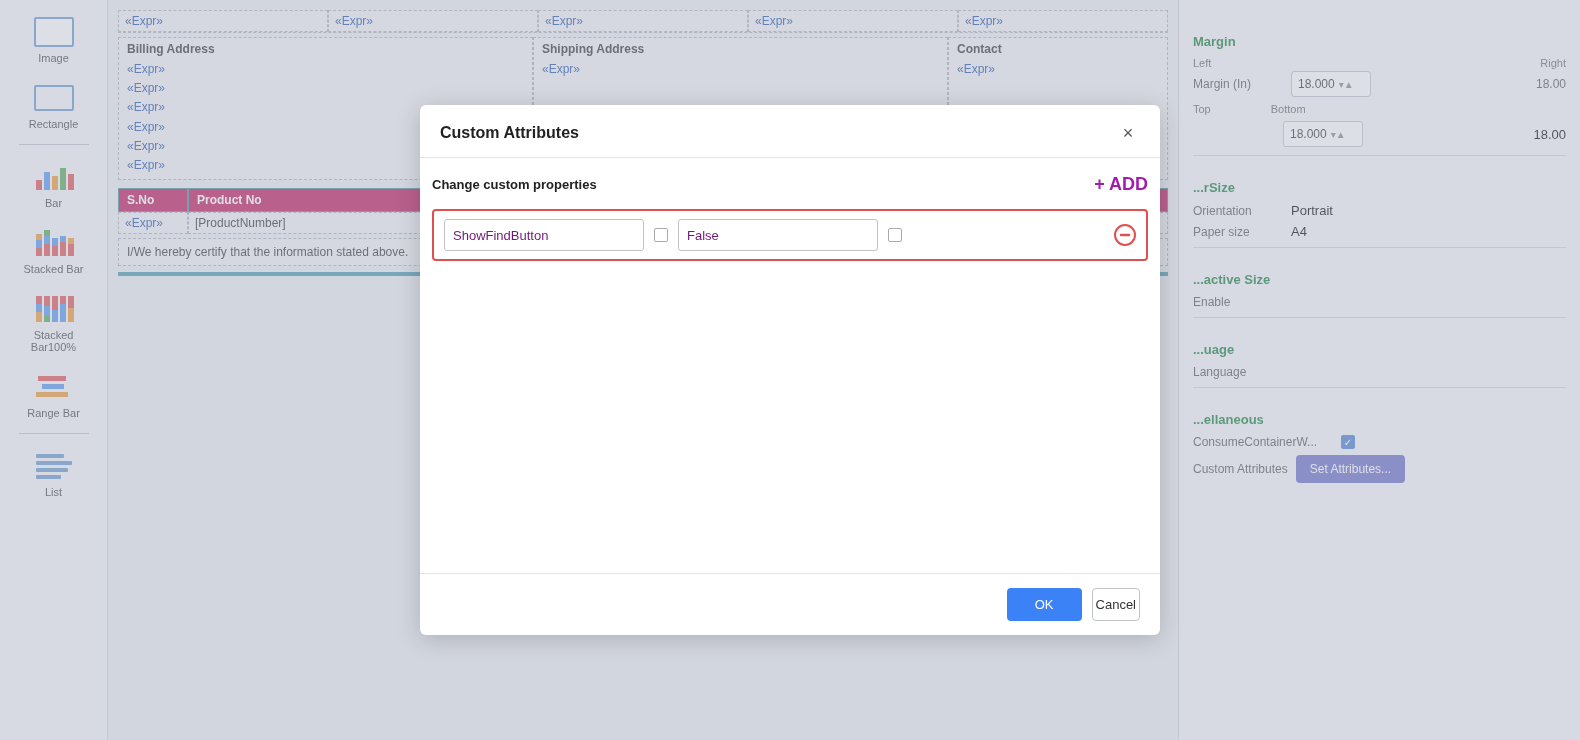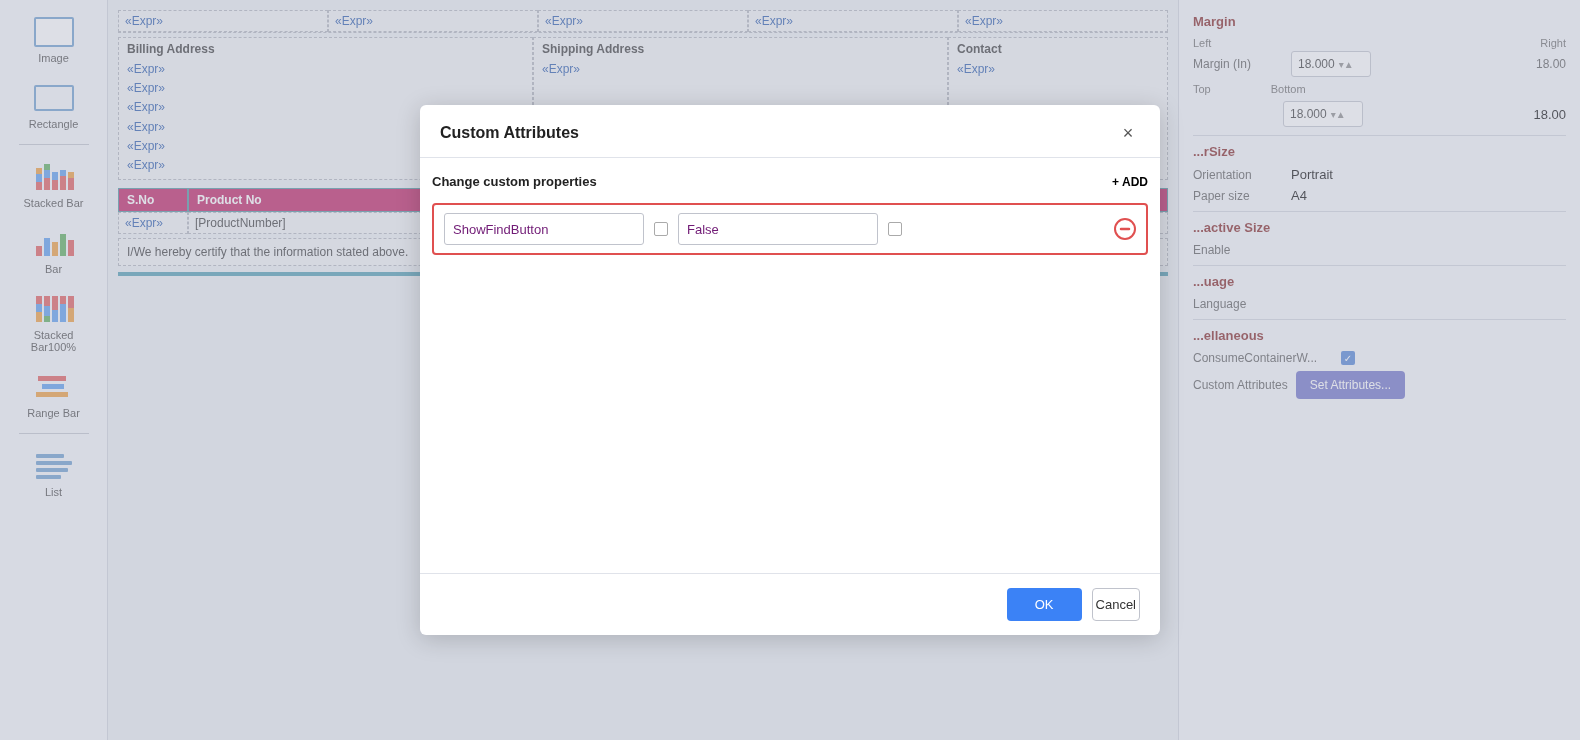--- a/index.html
+++ b/index.html
@@ -140,23 +140,23 @@
       width: 402px;
       height: 740px;
       background: #f5f6fa;
       border-left: 1px solid #d0d3dc;
       padding: 10px 14px;
       overflow-y: auto;
     }
     .prop-section-title {
       font-size: 13px;
       font-weight: 600;
-      color: #7f1d1d;
+      color: #15803d;
       margin-bottom: 8px;
-      margin-top: 4px;
+      margin-top: 24px;
     }
     .prop-row {
       display: flex;
       align-items: center;
       margin-bottom: 6px;
       gap: 8px;
     }
     .prop-label {
       font-size: 12px;
       color: #555;
@@ -272,22 +272,22 @@
       margin-bottom: 14px;
     }
     .modal-subtitle {
       font-size: 13px;
       font-weight: 600;
       color: #222;
     }
     .add-btn {
       background: none;
       border: none;
-      color: #000000;
-      font-size: 12px;
+      color: #a21caf;
+      font-size: 18px;
       font-weight: 600;
       cursor: pointer;
     }
     .attr-row {
       display: flex;
       align-items: center;
       border: 2px solid #e05050;
       border-radius: 4px;
       padding: 8px 10px;
       gap: 10px;
@@ -395,20 +395,33 @@
   </div>
 
   <div class="sidebar-item">
     <div class="sidebar-icon">
       <div class="rectangle-icon"></div>
     </div>
     <span class="sidebar-label">Rectangle</span>
   </div>
 
   <div class="sidebar-divider"></div>
+
+  <div class="sidebar-item">
+    <div class="sidebar-icon bar-icon">
+      <svg viewBox="0 0 40 30">
+        <rect x="2" y="18" width="6" height="10" fill="#e05555"></rect>
+        <rect x="10" y="10" width="6" height="18" fill="#5599ee"></rect>
+        <rect x="18" y="14" width="6" height="14" fill="#ee9933"></rect>
+        <rect x="26" y="6" width="6" height="22" fill="#55aa55"></rect>
+        <rect x="34" y="12" width="6" height="16" fill="#e05555"></rect>
+      </svg>
+    </div>
+    <span class="sidebar-label">Bar</span>
+  </div>
 
   <div class="sidebar-item">
     <div class="sidebar-icon stacked-bar-icon">
       <svg viewBox="0 0 40 30">
         <rect x="2" y="20" width="6" height="8" fill="#e05555"></rect>
         <rect x="2" y="12" width="6" height="8" fill="#5599ee"></rect>
         <rect x="2" y="6" width="6" height="6" fill="#ee9933"></rect>
         <rect x="10" y="16" width="6" height="12" fill="#e05555"></rect>
         <rect x="10" y="8" width="6" height="8" fill="#5599ee"></rect>
         <rect x="10" y="2" width="6" height="6" fill="#55aa55"></rect>
@@ -417,33 +430,20 @@
         <rect x="26" y="14" width="6" height="14" fill="#e05555"></rect>
         <rect x="26" y="8" width="6" height="6" fill="#5599ee"></rect>
         <rect x="34" y="16" width="6" height="12" fill="#e05555"></rect>
         <rect x="34" y="10" width="6" height="6" fill="#ee9933"></rect>
       </svg>
     </div>
     <span class="sidebar-label">Stacked Bar</span>
   </div>
 
   <div class="sidebar-item">
-    <div class="sidebar-icon bar-icon">
-      <svg viewBox="0 0 40 30">
-        <rect x="2" y="18" width="6" height="10" fill="#e05555"></rect>
-        <rect x="10" y="10" width="6" height="18" fill="#5599ee"></rect>
-        <rect x="18" y="14" width="6" height="14" fill="#ee9933"></rect>
-        <rect x="26" y="6" width="6" height="22" fill="#55aa55"></rect>
-        <rect x="34" y="12" width="6" height="16" fill="#e05555"></rect>
-      </svg>
-    </div>
-    <span class="sidebar-label">Bar</span>
-  </div>
-
-  <div class="sidebar-item">
     <div class="sidebar-icon stacked-bar100-icon">
       <svg viewBox="0 0 40 30">
         <rect x="2" y="2" width="6" height="8" fill="#e05555"></rect>
         <rect x="2" y="10" width="6" height="8" fill="#5599ee"></rect>
         <rect x="2" y="18" width="6" height="10" fill="#ee9933"></rect>
         <rect x="10" y="2" width="6" height="10" fill="#e05555"></rect>
         <rect x="10" y="12" width="6" height="10" fill="#5599ee"></rect>
         <rect x="10" y="22" width="6" height="6" fill="#55aa55"></rect>
         <rect x="18" y="2" width="6" height="14" fill="#e05555"></rect>
         <rect x="18" y="16" width="6" height="12" fill="#5599ee"></rect>

